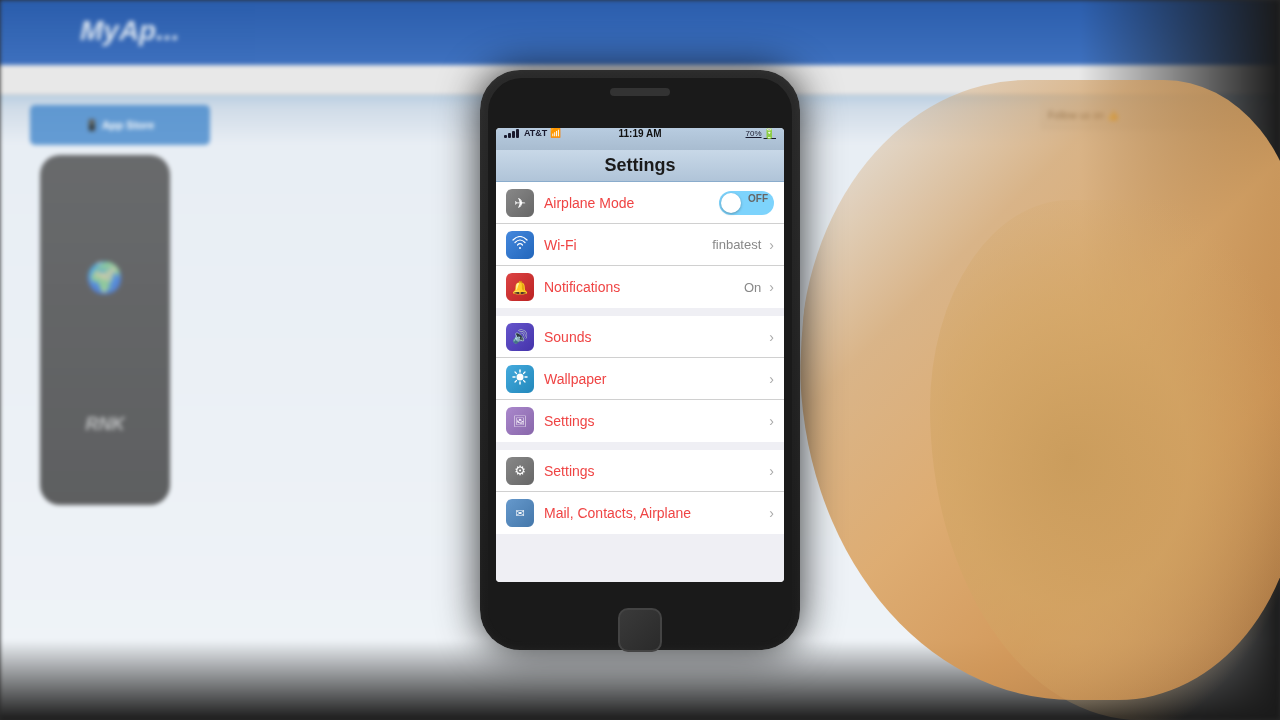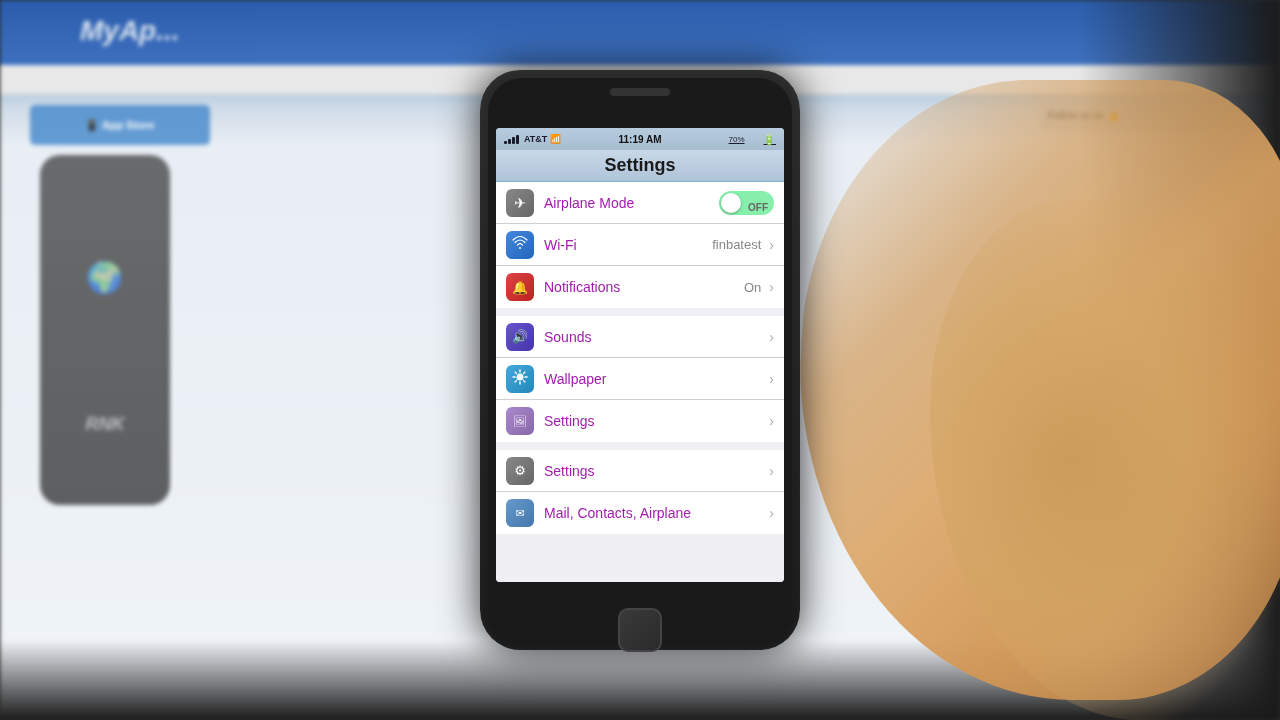--- a/index.html
+++ b/index.html
@@ -179,21 +179,21 @@
       background: #f0f0f0;
       border-radius: 4px;
       overflow: hidden;
     }
 
     
     .status-bar {
       height: 22px;
       background: linear-gradient(180deg, #b8cce0 0%, #a8bcd0 100%);
       display: flex;
-      align-items: center;
+      align-items: flex-start;
       justify-content: space-between;
       padding: 0 8px;
       font-size: 9px;
       color: #1a1a2e;
     }
 
     .status-left {
       display: flex;
       align-items: center;
       gap: 3px;
@@ -204,21 +204,21 @@
       left: 50%;
       transform: translateX(-50%);
       font-size: 10px;
       font-weight: 600;
       color: #111;
     }
 
     .status-right {
       display: flex;
       align-items: center;
-      gap: 19px;
+      gap: 2px;
       font-size: 8px;
       text-decoration: underline;
     }
 
     
     .nav-bar {
       height: 32px;
       background: linear-gradient(180deg, #c8d8e8 0%, #b0c4d8 100%);
       display: flex;
       align-items: center;
@@ -275,41 +275,41 @@
     .icon-wifi { background: linear-gradient(135deg, #4488dd, #2266bb); }
     .icon-notifications { background: linear-gradient(135deg, #dd4444, #bb2222); }
     .icon-sounds { background: linear-gradient(135deg, #6655cc, #4433aa); }
     .icon-brightness { background: linear-gradient(135deg, #44aadd, #2288bb); }
     .icon-wallpaper { background: linear-gradient(135deg, #aa88cc, #8866aa); }
     .icon-general { background: linear-gradient(135deg, #888, #666); }
     .icon-mail { background: linear-gradient(135deg, #6699cc, #4477aa); }
 
     .settings-label {
       font-size: 14px;
-      color: #a21caf;
+      color: #ef4444;
       flex: 1;
     }
 
     .settings-value {
       font-size: 13px;
       color: #888;
       margin-right: 5px;
     }
 
     .chevron {
       color: #aaa;
       font-size: 14px;
       margin-left: 3px;
     }
 
     
     .toggle-off {
       display: inline-flex;
-      align-items: flex-end;
-      background: #86efac;
+      align-items: flex-start;
+      background: #7dd3fc;
       border-radius: 12px;
       padding: 2px 6px 2px 14px;
       font-size: 10px;
       font-weight: 600;
       color: #666;
       height: 24px;
       position: relative;
       min-width: 55px;
       justify-content: flex-end;
     }

